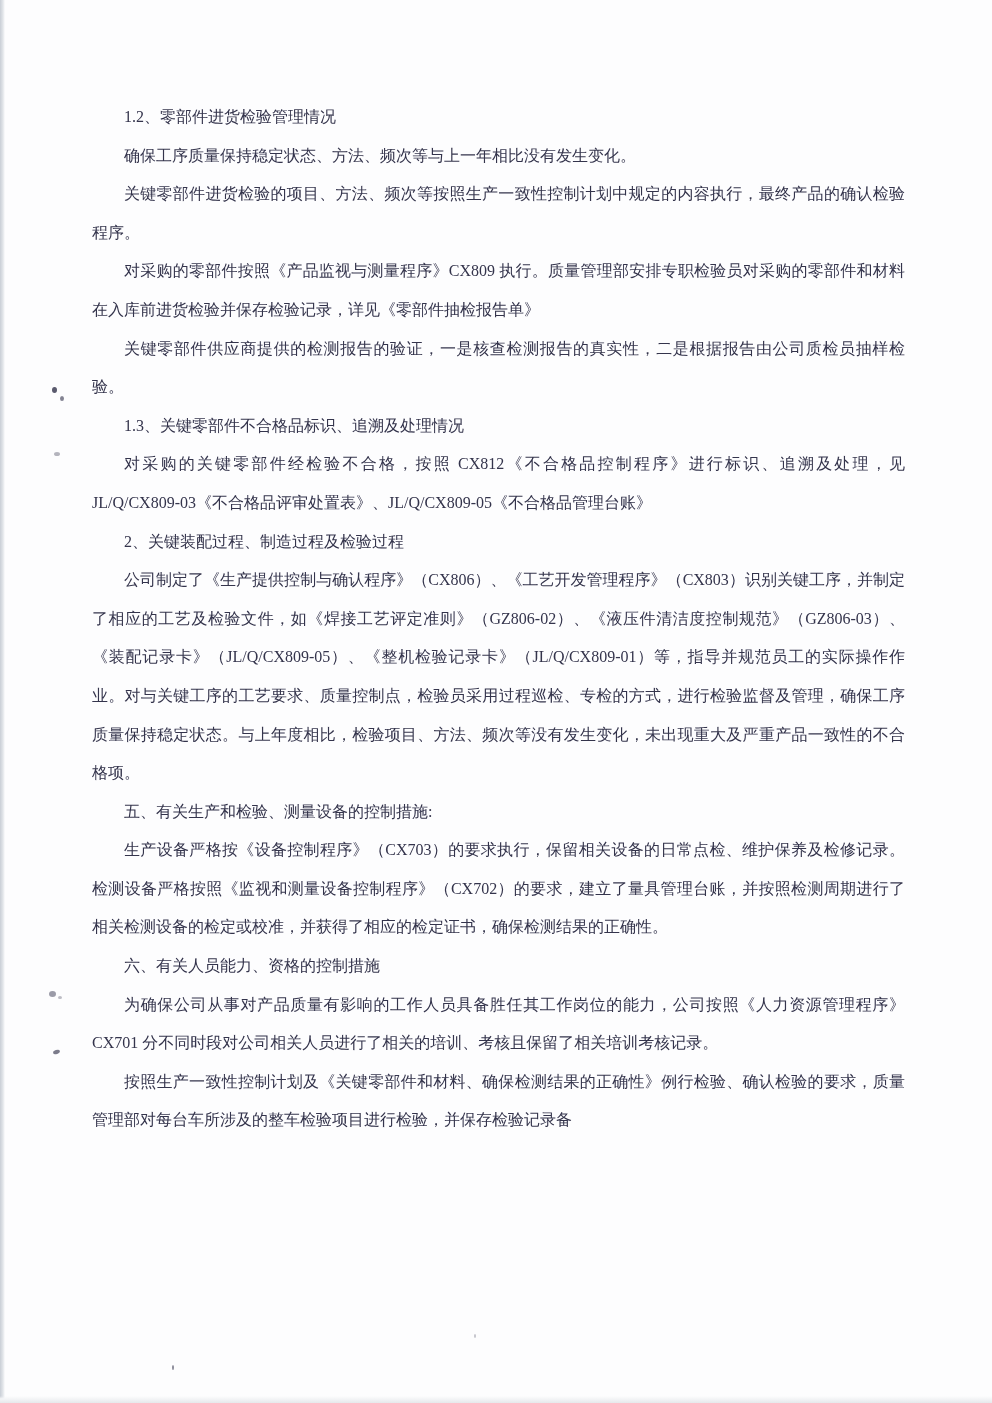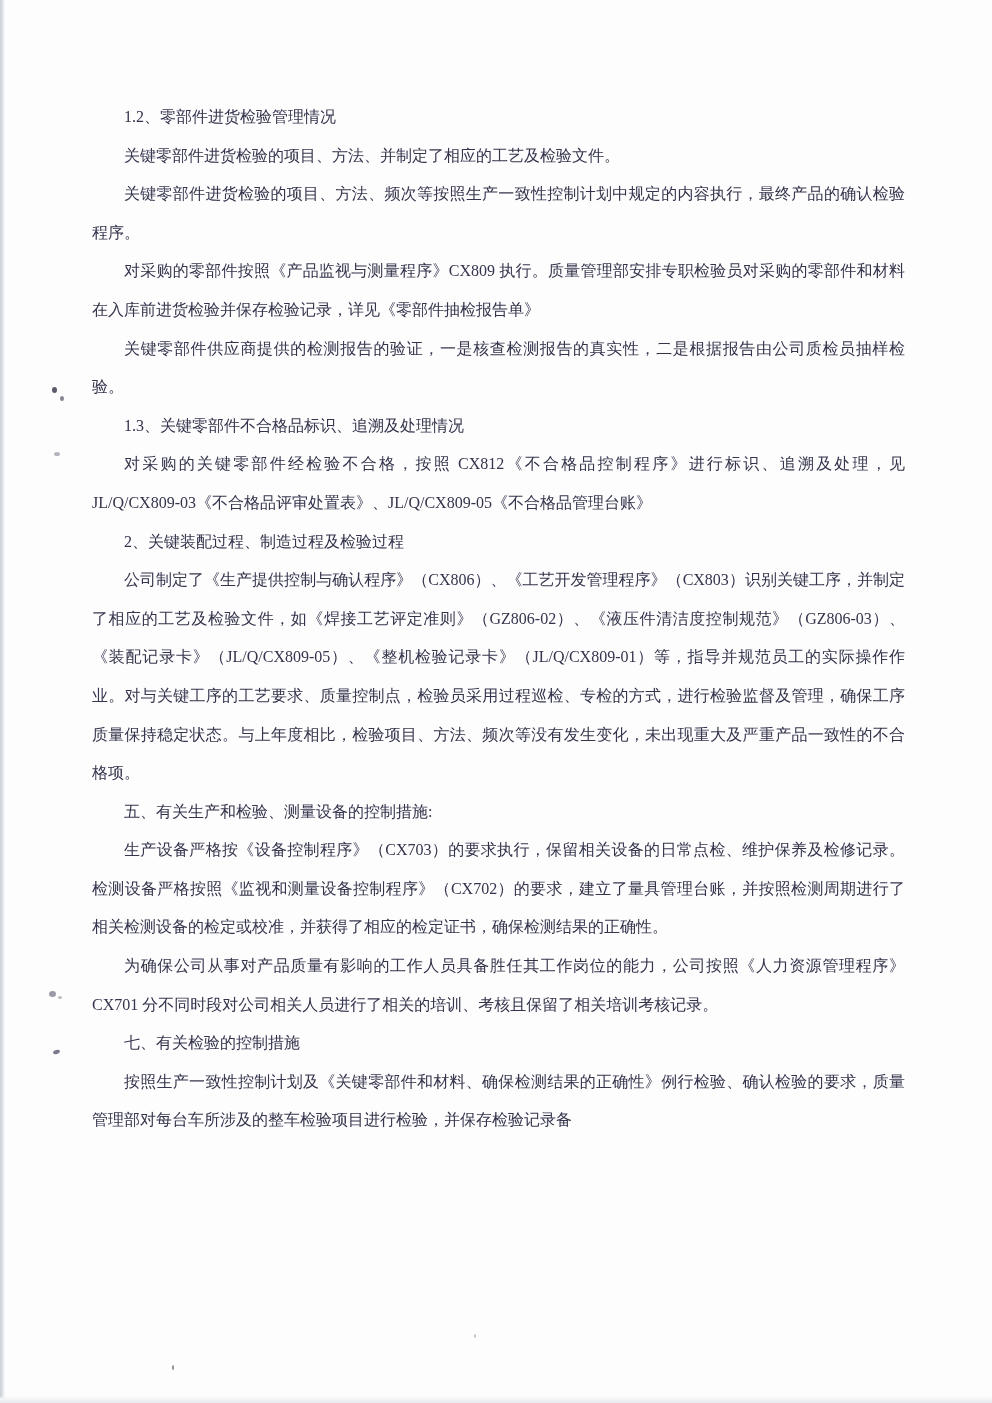--- a/index.html
+++ b/index.html
@@ -70,28 +70,28 @@
   <div class="speck s2"></div>
   <div class="speck s3"></div>
   <div class="speck s4"></div>
   <div class="speck s5"></div>
   <div class="speck s6"></div>
   <div class="speck s7"></div>
   <div class="speck s8"></div>
 
   <div class="content">
     <p>1.2、零部件进货检验管理情况</p>
-    <p>关键零部件进货检验的项目、方法、并制定了相应的工艺及检验文件。</p>
+    <p>确保工序质量保持稳定状态、方法、频次等与上一年相比没有发生变化。</p>
     <p>关键零部件进货检验的项目、方法、频次等按照生产一致性控制计划中规定的内容执行，最终产品的确认检验程序。</p>
     <p>对采购的零部件按照《产品监视与测量程序》CX809 执行。质量管理部安排专职检验员对采购的零部件和材料在入库前进货检验并保存检验记录，详见《零部件抽检报告单》</p>
     <p>关键零部件供应商提供的检测报告的验证，一是核查检测报告的真实性，二是根据报告由公司质检员抽样检验。</p>
     <p>1.3、关键零部件不合格品标识、追溯及处理情况</p>
     <p>对采购的关键零部件经检验不合格，按照 CX812《不合格品控制程序》进行标识、追溯及处理，见 JL/Q/CX809-03《不合格品评审处置表》、JL/Q/CX809-05《不合格品管理台账》</p>
     <p>2、关键装配过程、制造过程及检验过程</p>
     <p>公司制定了《生产提供控制与确认程序》（CX806）、《工艺开发管理程序》（CX803）识别关键工序，并制定了相应的工艺及检验文件，如《焊接工艺评定准则》（GZ806-02）、《液压件清洁度控制规范》（GZ806-03）、《装配记录卡》（JL/Q/CX809-05）、《整机检验记录卡》（JL/Q/CX809-01）等，指导并规范员工的实际操作作业。对与关键工序的工艺要求、质量控制点，检验员采用过程巡检、专检的方式，进行检验监督及管理，确保工序质量保持稳定状态。与上年度相比，检验项目、方法、频次等没有发生变化，未出现重大及严重产品一致性的不合格项。</p>
     <p>五、有关生产和检验、测量设备的控制措施:</p>
     <p>生产设备严格按《设备控制程序》（CX703）的要求执行，保留相关设备的日常点检、维护保养及检修记录。检测设备严格按照《监视和测量设备控制程序》（CX702）的要求，建立了量具管理台账，并按照检测周期进行了相关检测设备的检定或校准，并获得了相应的检定证书，确保检测结果的正确性。</p>
+    <p>六、有关人员能力、资格的控制措施</p>
     <p>为确保公司从事对产品质量有影响的工作人员具备胜任其工作岗位的能力，公司按照《人力资源管理程序》CX701 分不同时段对公司相关人员进行了相关的培训、考核且保留了相关培训考核记录。</p>
-    <p>七、有关检验的控制措施</p>
     <p>按照生产一致性控制计划及《关键零部件和材料、确保检测结果的正确性》例行检验、确认检验的要求，质量管理部对每台车所涉及的整车检验项目进行检验，并保存检验记录备</p>
   </div>
 
 </div>
 
 </body></html>

